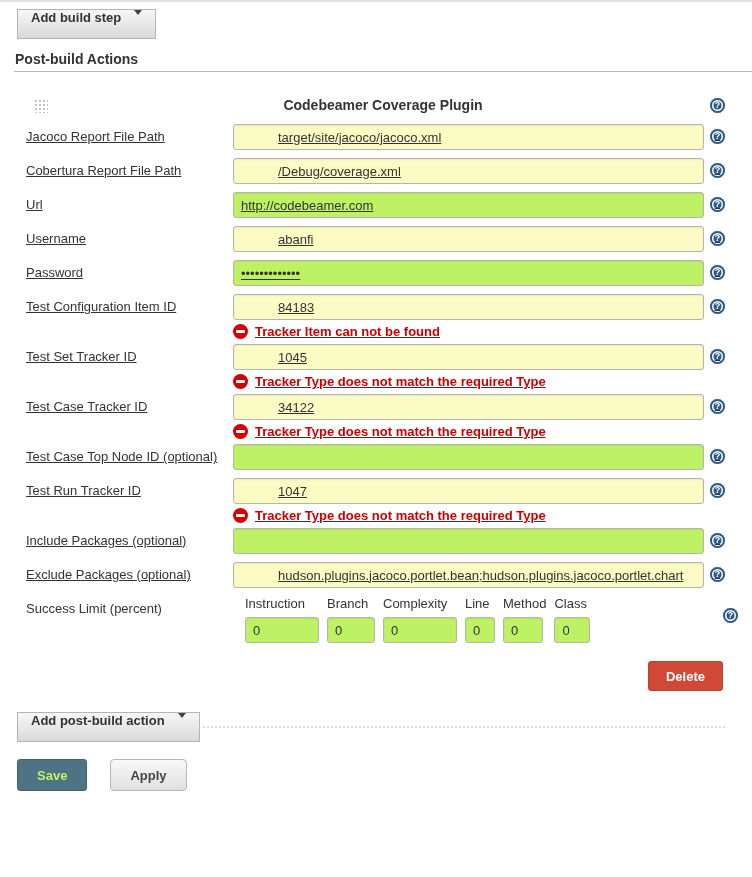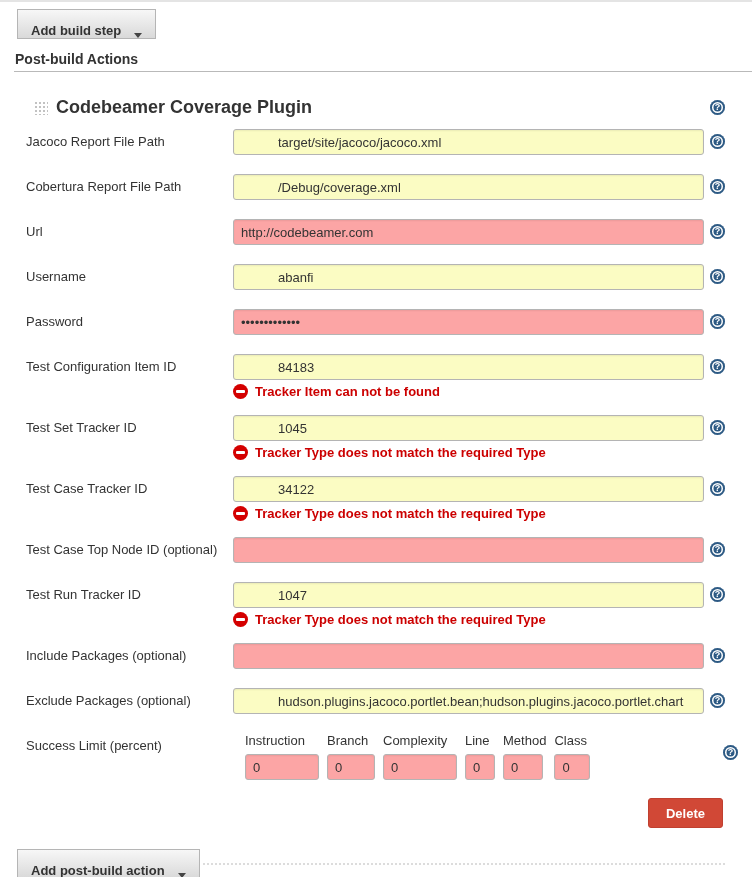--- a/index.html
+++ b/index.html
@@ -4,58 +4,58 @@
 <style>
   html,body { margin:0; padding:0; }
   body {
     width:752px; height:877px; overflow:hidden; background:#fff;
     font-family:"Liberation Sans",sans-serif; font-size:13px; color:#333;
   }
   .top-line { height:2px; background:#e4e4e4; }
 
   
   .btn-dropdown {
-    display:inline-flex; align-items:flex-end; gap:13px;
+    display:inline-flex; align-items:flex-start; gap:13px;
     background:linear-gradient(#f7f7f7,#d9d9d9);
     border:1px solid #b5b5b5; height:30px; padding:0 13px;
     font-family:"Liberation Sans",sans-serif; font-size:13px; font-weight:bold; color:#333;
     cursor:pointer;
   }
   .btn-add-build { margin:7px 0 0 17px; }
   .caret { width:0; height:0; border-left:4px solid transparent; border-right:4px solid transparent; border-top:5px solid #444; }
 
   .section-heading { font-size:14px; font-weight:bold; color:#333; margin:12px 0 0 15px; }
   .section-rule { border:none; border-top:1px solid #b9b9b9; margin:4px 0 0 14px; }
 
   .plugin-header { display:flex; align-items:center; margin:25px 27px 11px 33px; }
   .drag-handle {
     width:15px; height:15px; margin-right:8px; cursor:move; flex:none;
     background-image:radial-gradient(#c2c2c2 1.1px, transparent 1.3px);
     background-size:4px 4px; background-position:1px 1px;
   }
-  .plugin-title { font-weight:bold; font-size:18px; flex:1; }
+  .plugin-title { font-weight:bold; font-size:14px; flex:1;text-align:center; }
 
   .help {
     width:15px; height:15px; border-radius:50%; flex:none; cursor:pointer;
     background:#2d5a84; color:#fff;
     box-shadow: inset 0 0 0 2px #2d5a84, inset 0 0 0 3.5px #fff;
     display:flex; align-items:center; justify-content:center;
     font-size:9px; font-weight:bold; line-height:1;
   }
 
-  .form-row { display:flex; align-items:flex-start; padding:0 27px 0 26px; margin-bottom:19px; }
+  .form-row { display:flex; align-items:flex-start; padding:0 27px 0 26px; margin-bottom:8px;text-decoration:underline; }
   .form-row .lbl { width:207px; flex:none; padding-top:5px; color:#333; }
   .form-row .fld { flex:1; min-width:0; }
   .form-row .help { margin:5px 0 0 6px; }
 
   input.txt {
     display:block; width:100%; box-sizing:border-box; height:26px;
     border:1px solid #b4b4b4; border-radius:3px; padding:0 7px;
     font-family:"Liberation Sans",sans-serif; font-size:13px; color:#333;
-    background:#fca5a5; box-shadow:inset 0 1px 2px rgba(0,0,0,.07); outline:none;
+    background:#bef264; box-shadow:inset 0 1px 2px rgba(0,0,0,.07); outline:none;
   }
   input.txt.modified { background:#fbfcc3;padding-left:44px; }
 
   .err { display:flex; align-items:center; gap:7px; margin:4px 0 -3px 0; font-weight:bold; color:#c00; }
   .err-icon { width:15px; height:15px; border-radius:50%; background:#d40000; position:relative; flex:none; }
   .err-icon::after { content:""; position:absolute; left:3px; right:3px; top:6px; height:3px; background:#fff; border-radius:1px; }
 
   
   .sl-row { display:flex; align-items:flex-start; padding:0 14px 0 26px; margin-bottom:16px;gap:12px; }
   .sl-row .lbl { width:207px; flex:none; padding-top:5px; }

